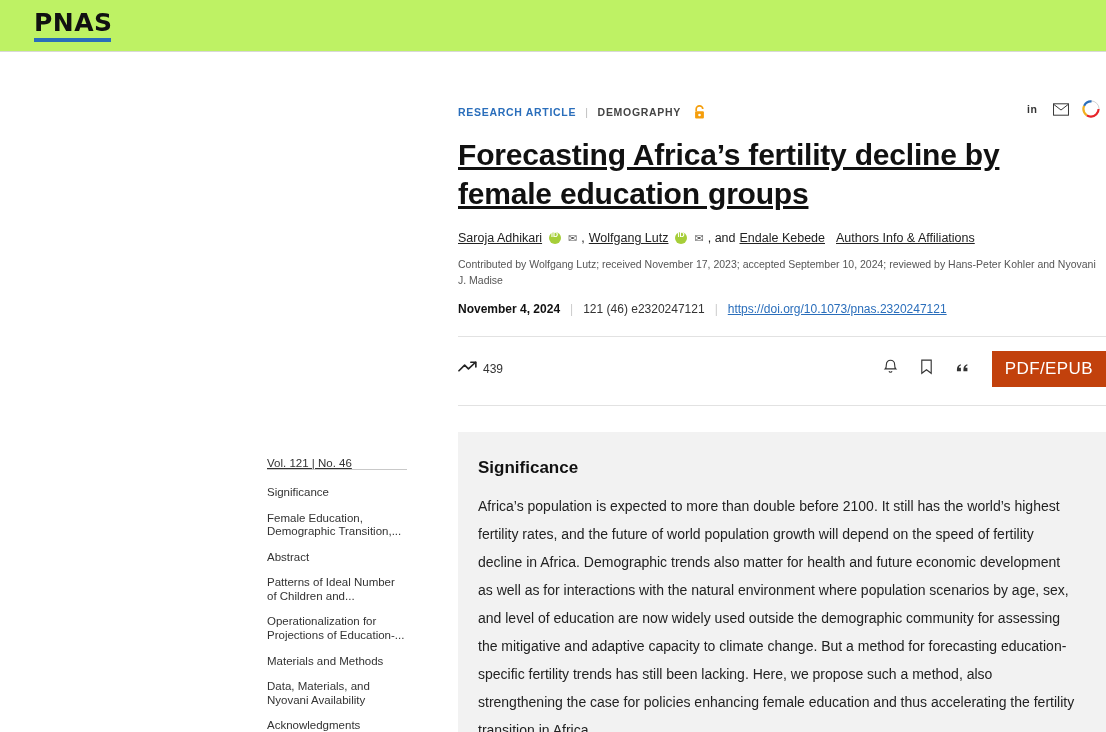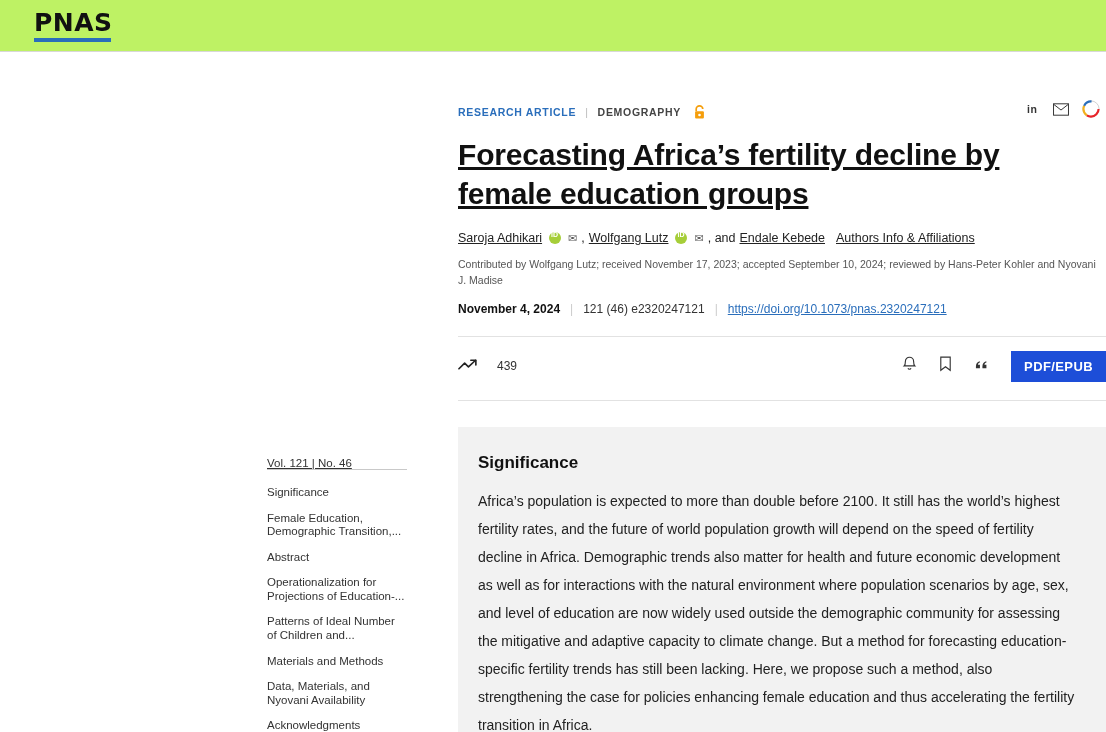--- a/index.html
+++ b/index.html
@@ -213,36 +213,36 @@
     padding: 14px 0 18px 0;
     border-top: 1px solid #e2e2e2;
     border-bottom: 1px solid #e2e2e2;
     display: flex;
     align-items: center;
     justify-content: space-between;
   }
   .metric {
     display: flex;
     align-items: center;
-    gap: 20px;
+    gap: 6px;
     font-size: 12px;
     color: #333;
     cursor: pointer;
   }
   .tools {
     display: flex;
     align-items: center;
     gap: 22px;
   }
   .tool-ico { color: #333; cursor: pointer; }
   .pdf-btn {
-    background: #1d4ed8;
+    background: #c2410c;
     color: #fff;
-    font-size: 13px;
-    font-weight: bold;
+    font-size: 17px;
+    font-weight: normal;
     letter-spacing: 0.4px;
     padding: 8px 13px;
     border: none;
     cursor: pointer;
   }
 
   
   .significance {
     margin-top: 26px;
     background: #f2f2f2;
@@ -273,22 +273,22 @@
 
 <div class="page">
 
   <div class="left-rail">
     <div class="toc">
       <span class="toc-vol">Vol. 121 | No. 46</span>
       <div class="toc-list">
         <div class="toc-item">Significance</div>
         <div class="toc-item">Female Education, Demographic Transition,...</div>
         <div class="toc-item">Abstract</div>
+        <div class="toc-item">Patterns of Ideal Number of Children and...</div>
         <div class="toc-item">Operationalization for Projections of Education-...</div>
-        <div class="toc-item">Patterns of Ideal Number of Children and...</div>
         <div class="toc-item">Materials and Methods</div>
         <div class="toc-item">Data, Materials, and Nyovani Availability</div>
         <div class="toc-item">Acknowledgments</div>
 
       </div>
     </div>
   </div>
 
   <div class="content">
 

